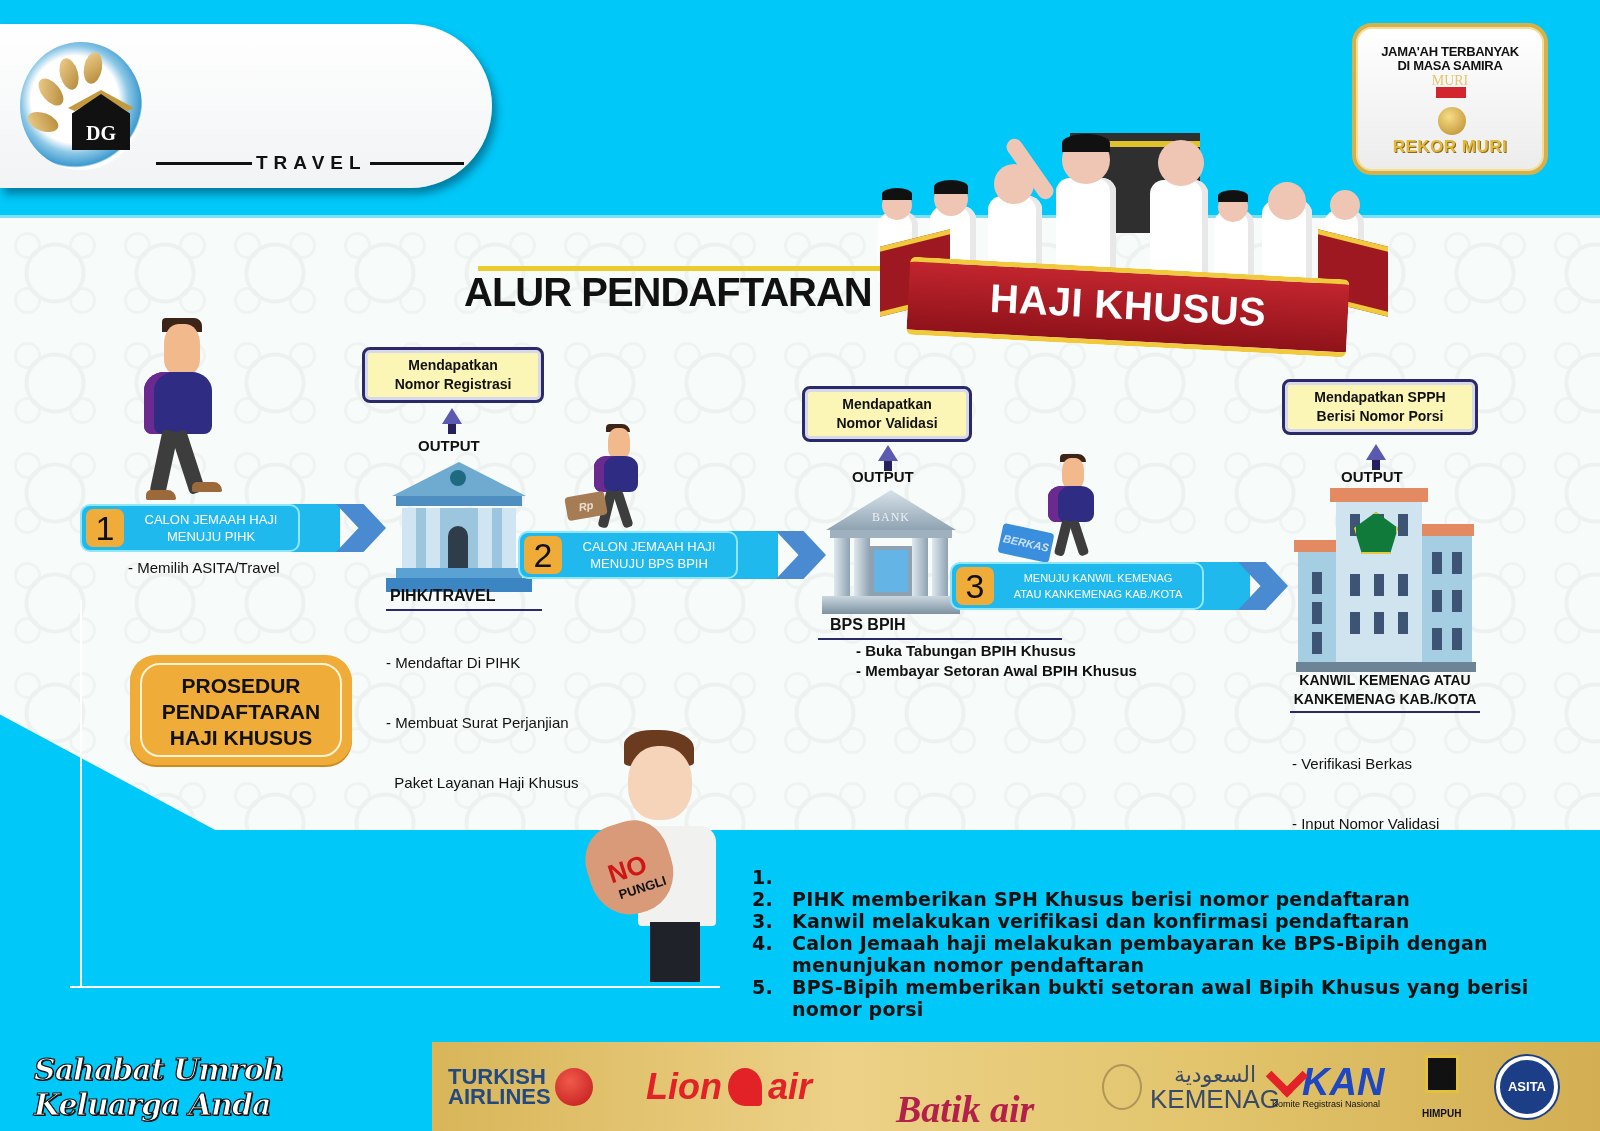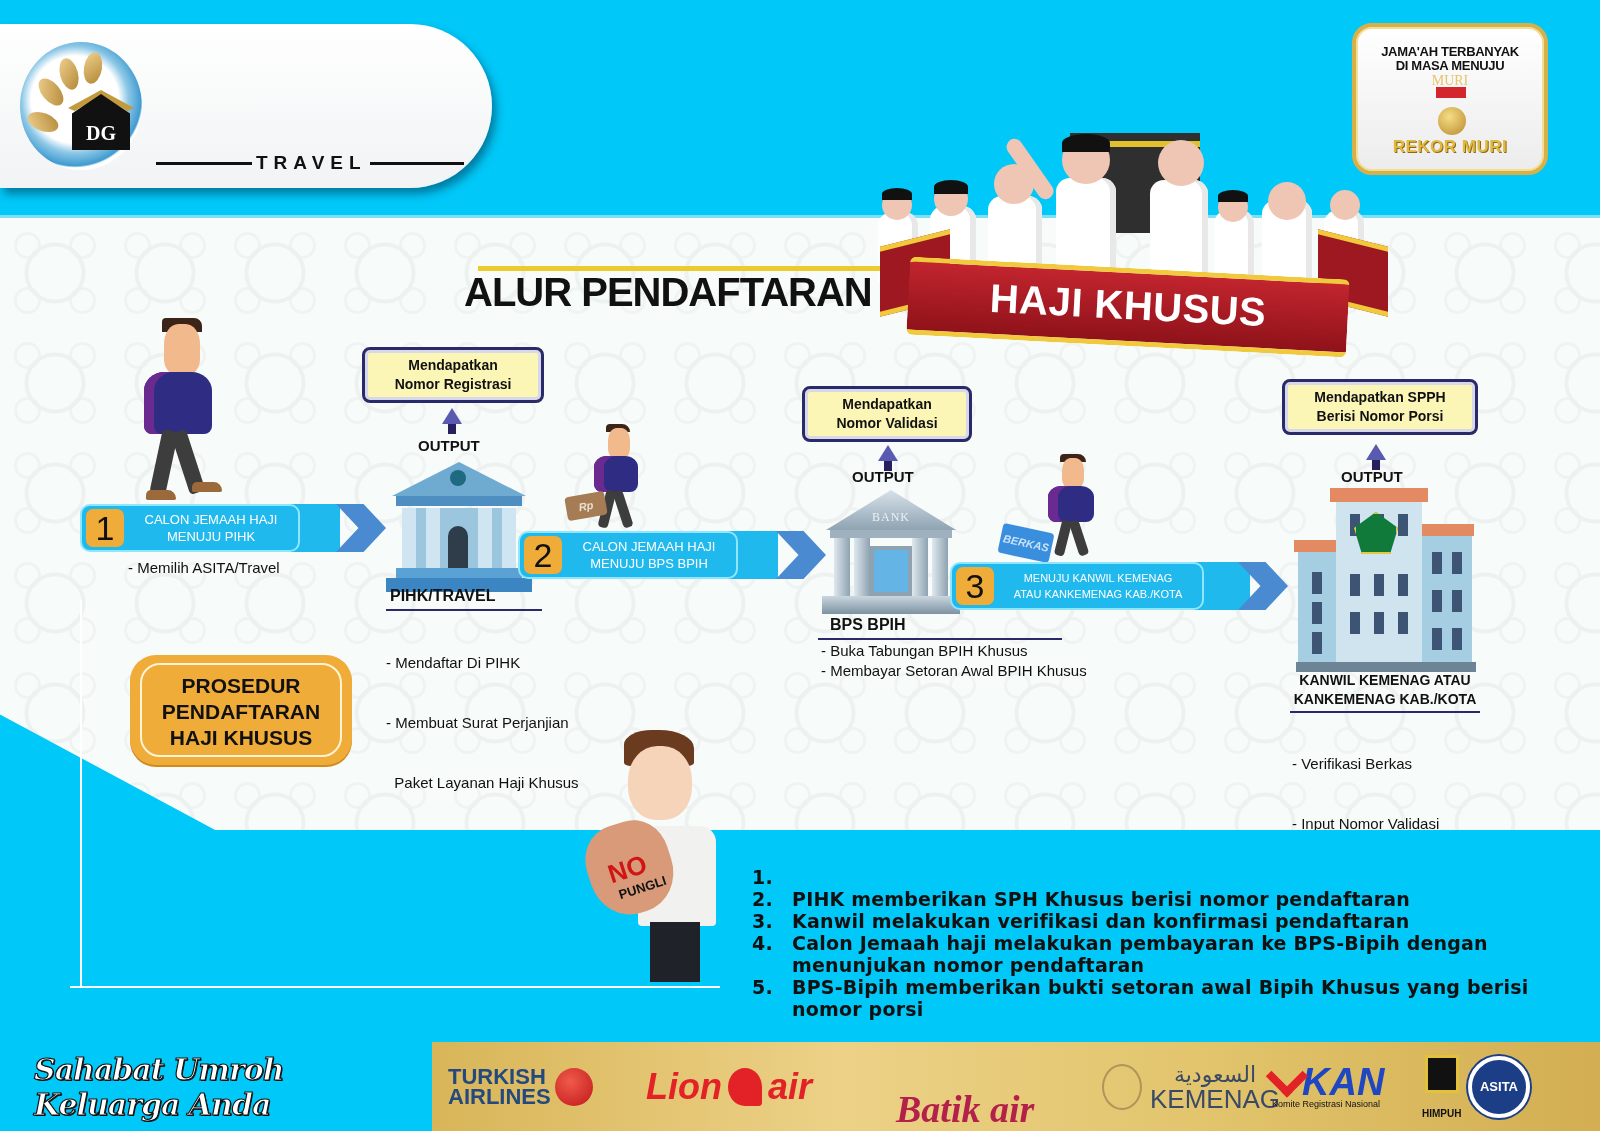--- a/index.html
+++ b/index.html
@@ -168,21 +168,21 @@
     <div class="dg">DG</div>
   </div>
   <div class="brand-sub-line" style="left:156px;width:96px;"></div>
   <div class="brand-sub-line" style="left:370px;width:94px;"></div>
   <div class="brand-sub">TRAVEL</div>
 </div>
 
 <div class="muri-badge">
   <div class="muri-title">
     <span>JAMA'AH TERBANYAK</span><br>
-    <span>DI MASA MENUJU</span>
+    <span>DI MASA SAMIRA</span>
   </div>
   <div class="muri-word">MURI</div>
   <div class="muri-ribbon"></div>
   <div class="muri-medal"></div>
   <div class="muri-foot">REKOR MURI</div>
 </div>
 
 <div class="main-area">
   <div class="pattern"></div>
   <div class="blue-sweep"></div>
@@ -320,21 +320,21 @@
   <div class="col" style="left:8px;"></div>
     <div class="col" style="left:28px;"></div>
   <div class="col" style="left:86px;"></div>
     <div class="col" style="left:106px;"></div>
   <div class="win"></div>
   <div class="base"></div>
 </div>
 
 <div class="cap-title" style="left:830px;top:616px;">BPS BPIH</div>
 <div class="cap-rule" style="left:818px;top:638px;width:244px;"></div>
-<ul class="cap-list" style="left:821px;top:641px;">
+<ul class="cap-list" style="left:856px;top:641px;font-weight:bold;">
   <li>- Buka Tabungan BPIH Khusus</li>
   <li>- Membayar Setoran Awal BPIH Khusus</li>
 </ul>
 
 <div class="walker" style="left:1040px;top:454px;width:70px;height:104px;">
   <div class="hair" style="left:20px;top:0;width:26px;height:8px;"></div>
   <div class="head" style="left:22px;top:4px;width:22px;height:30px;"></div>
   <div class="body" style="left:8px;top:32px;width:46px;height:36px;"></div>
   <div class="leg" style="left:18px;top:66px;width:10px;height:36px;transform:rotate(14deg);"></div>
   <div class="leg" style="left:34px;top:66px;width:10px;height:36px;transform:rotate(-18deg);"></div>
@@ -486,16 +486,16 @@
     </div>
   </div>
 
   <div class="partner" style="left:990px;">
     <div class="p-himpuh">
       <div class="p-himpuh-box"></div>
       <span class="p-himpuh-text">HIMPUH</span>
     </div>
   </div>
 
-  <div class="partner" style="left:1036px;">
+  <div class="partner" style="left:1064px;">
     <div class="p-asita">ASITA</div>
   </div>
 </div>
 
 </body></html>

